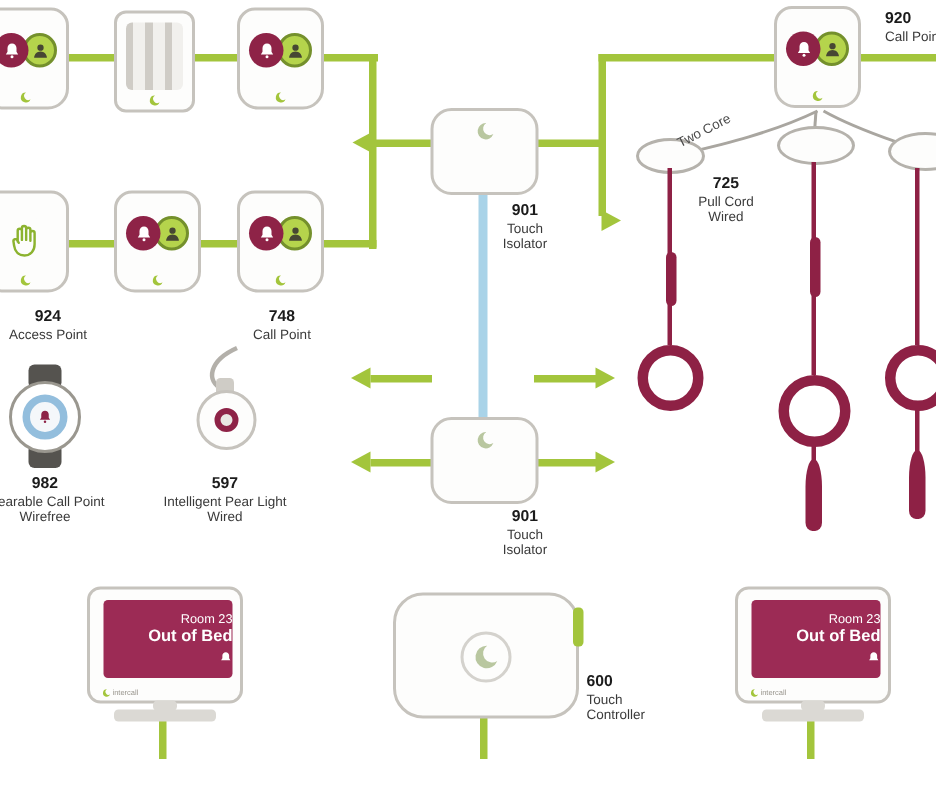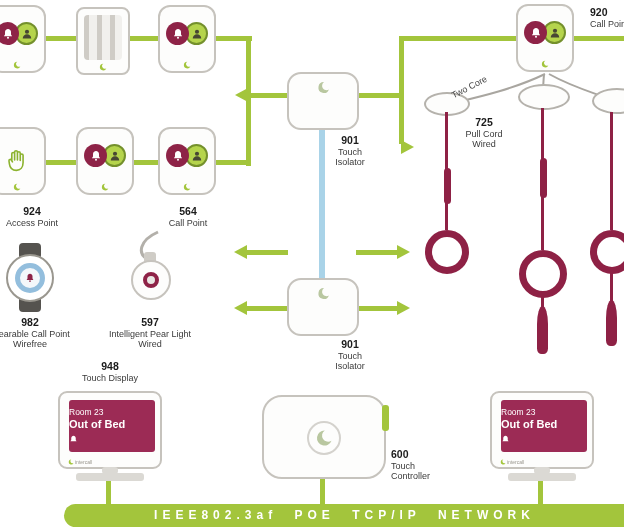--- a/index.html
+++ b/index.html
@@ -24,21 +24,21 @@
   .rl{width:54px;height:68px;border-radius:8px;}
   .rl .lens{position:absolute;left:6px;top:6px;right:6px;bottom:13px;border-radius:4px;
             background:repeating-linear-gradient(90deg,#cfccc6 0 5px,#f1f0ed 5px 13px);}
   .iso{width:72px;height:58px;border-radius:14px;text-align:center;}
   .ctrl{width:124px;height:84px;border-radius:20px;}
   .ctrl-logo{width:30px;height:30px;border:2px solid #d4d2cd;border-radius:50%;margin:24px auto 0;
              display:flex;align-items:center;justify-content:center;}
   .ctrl-tab{position:absolute;right:-5px;top:8px;width:7px;height:26px;background:#a3c53c;border-radius:3px;}
   .disp{width:104px;height:78px;border-radius:9px;}
   .screen{position:absolute;left:9px;top:7px;width:86px;height:52px;background:#9c2b55;border-radius:3px;
-          color:#fff;text-align:left;}
+          color:#fff;text-align:right;}
   .screen .room{font-size:8.5px;margin-top:7px;}
   .screen .status{font-size:11px;font-weight:bold;margin-top:1px;}
   .dlogo{position:absolute;left:8px;bottom:2px;font-size:5px;color:#9a978f;display:flex;align-items:center;gap:1px;}
   .stand{position:absolute;background:#dbd9d4;z-index:2;border-radius:3px;}
   
   .strap{position:absolute;width:22px;height:16px;background:#55534f;border-radius:4px;z-index:2;}
   .face{position:absolute;width:44px;height:44px;background:#fff;border:2px solid #9a978f;border-radius:50%;
         z-index:2;display:flex;align-items:center;justify-content:center;}
   .face .ring{width:30px;height:30px;border:5px solid #93bedd;border-radius:50%;box-sizing:border-box;
         display:flex;align-items:center;justify-content:center;background:#f4f7fa;}
@@ -305,21 +305,21 @@
           <path fill="#b9c7a0" d="M13 2a10 10 0 1 0 9 13.5A8 8 0 0 1 13 2z"></path>
         </svg>
     </div>
   </div>
 
   <div class="lbl" style="left:-8px;top:205px;width:80px">
     <div class="num">924</div>
     <div>Access Point</div>
   </div>
   <div class="lbl" style="left:148px;top:205px;width:80px">
-    <div class="num">564</div>
+    <div class="num">748</div>
     <div>Call Point</div>
   </div>
   <div class="lbl left" style="left:590px;top:6px;width:60px">
     <div class="num">920</div>
     <div>Call Point</div>
   </div>
   <div class="lbl" style="left:325px;top:134px;width:50px">
     <div class="num">901</div>
     <div>Touch</div>
     <div>Isolator</div>
@@ -337,27 +337,22 @@
   <div class="lbl" style="left:-18px;top:316px;width:96px">
     <div class="num">982</div>
     <div>Wearable Call Point</div>
     <div>Wirefree</div>
   </div>
   <div class="lbl" style="left:102px;top:316px;width:96px">
     <div class="num">597</div>
     <div>Intelligent Pear Light</div>
     <div>Wired</div>
   </div>
-  <div class="lbl" style="left:70px;top:360px;width:80px">
-    <div class="num">948</div>
-    <div>Touch Display</div>
-  </div>
   <div class="lbl left" style="left:391px;top:448px;width:60px">
     <div class="num">600</div>
     <div>Touch</div>
     <div>Controller</div>
   </div>
 
   <div class="twocore">Two Core</div>
 
-  <div class="netbar">IEEE802.3af POE TCP/IP NETWORK</div>
 
 </div>
 
 </body></html>

